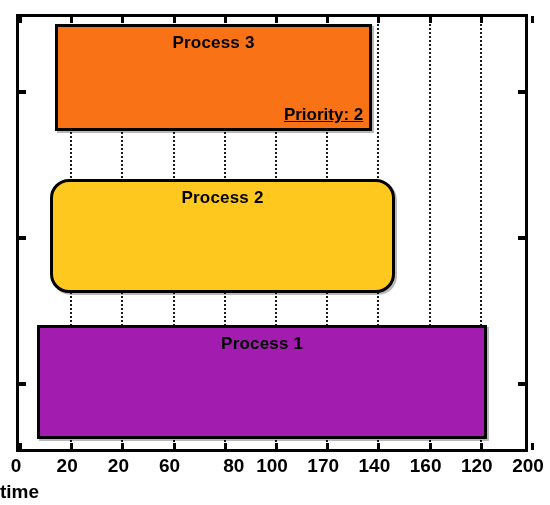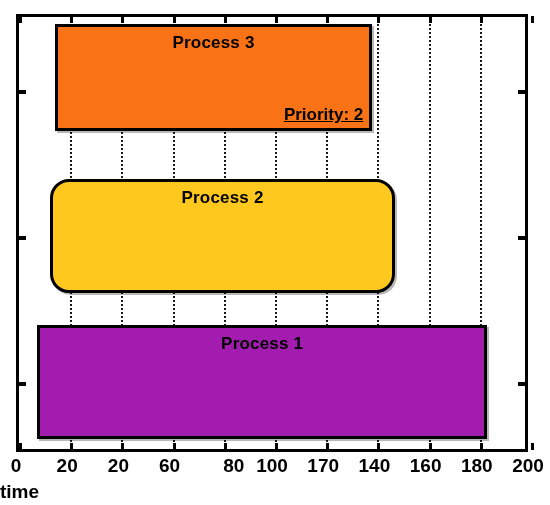--- a/index.html
+++ b/index.html
@@ -213,19 +213,19 @@
   <div id="xtick-labels">
       <div class="xtick-label" style="left: 16px;">0</div>
       <div class="xtick-label" style="left: 67.2px;">20</div>
       <div class="xtick-label" style="left: 118.4px;">20</div>
       <div class="xtick-label" style="left: 169.6px;">60</div>
       <div class="xtick-label" style="left: 220.8px; margin-left: 13px;">80</div>
       <div class="xtick-label" style="left: 272px;">100</div>
       <div class="xtick-label" style="left: 323.2px;">170</div>
       <div class="xtick-label" style="left: 374.4px;">140</div>
       <div class="xtick-label" style="left: 425.6px;">160</div>
-      <div class="xtick-label" style="left: 476.8px;">180</div>
+      <div class="xtick-label" style="left: 476.8px;">120</div>
       <div class="xtick-label" style="left: 528px;">200</div>
     </div>
 
   <div id="xaxis-label">time</div>
 
 </div>
 
 </body></html>

